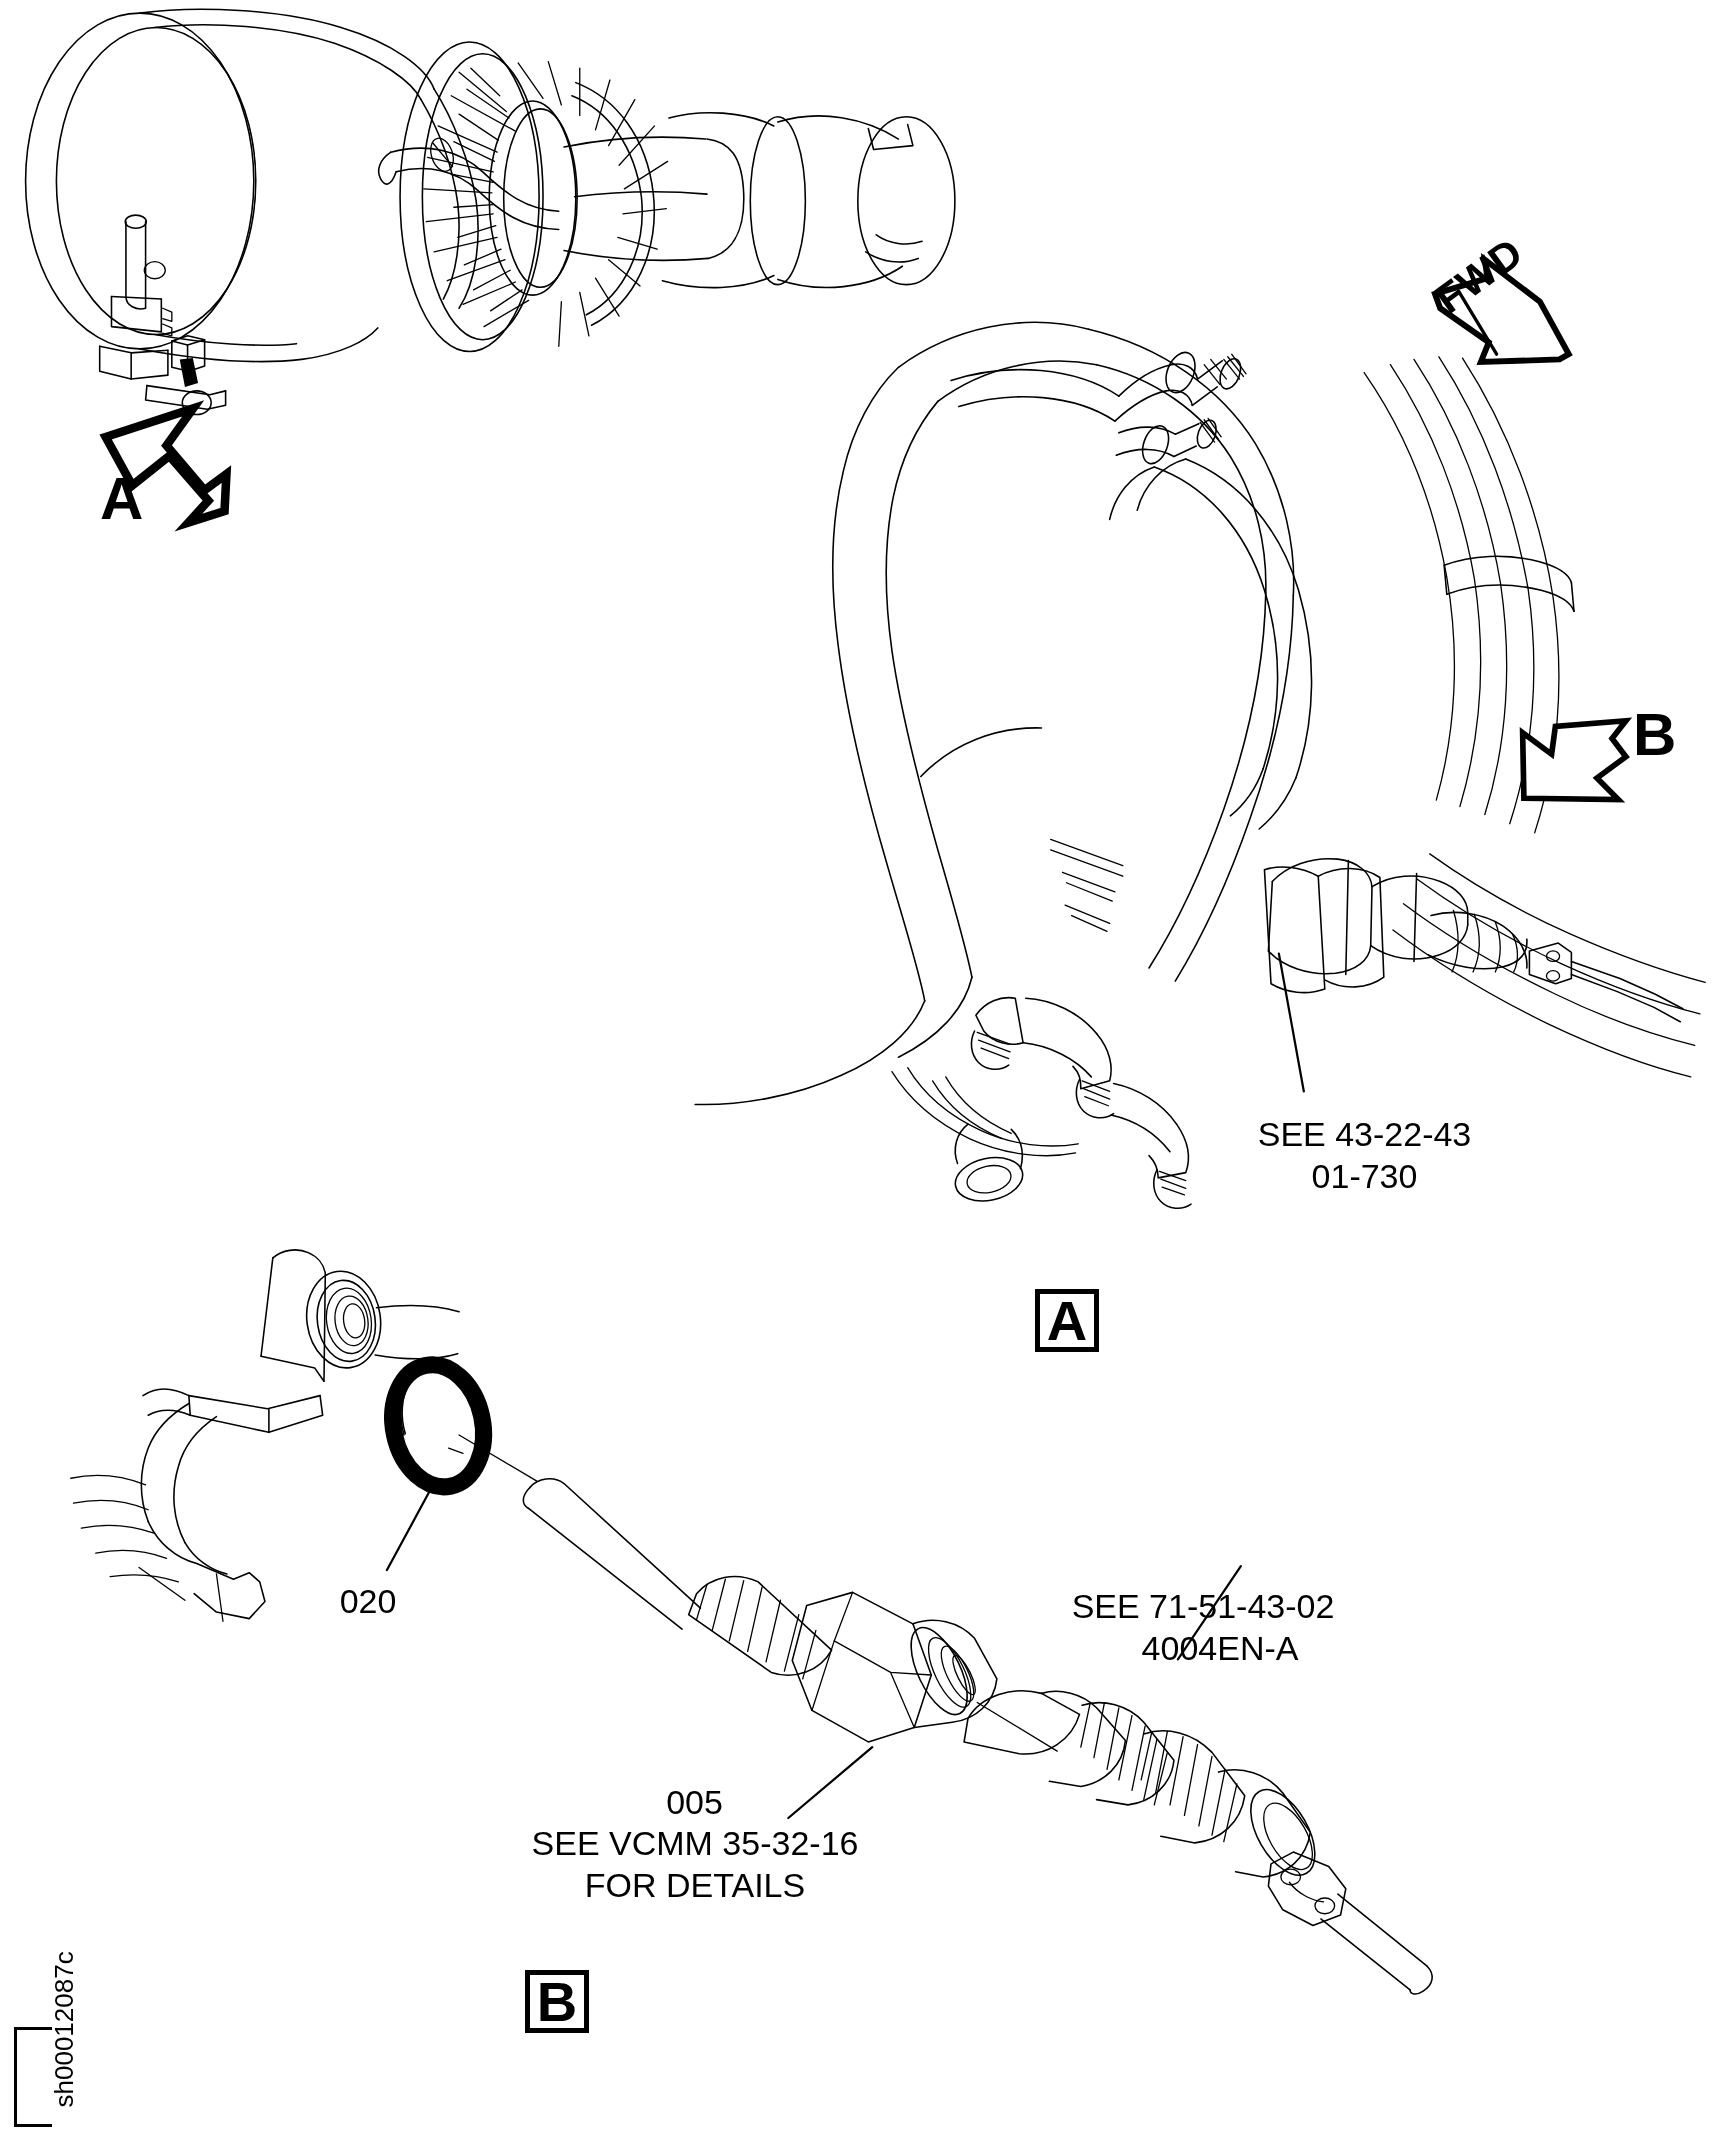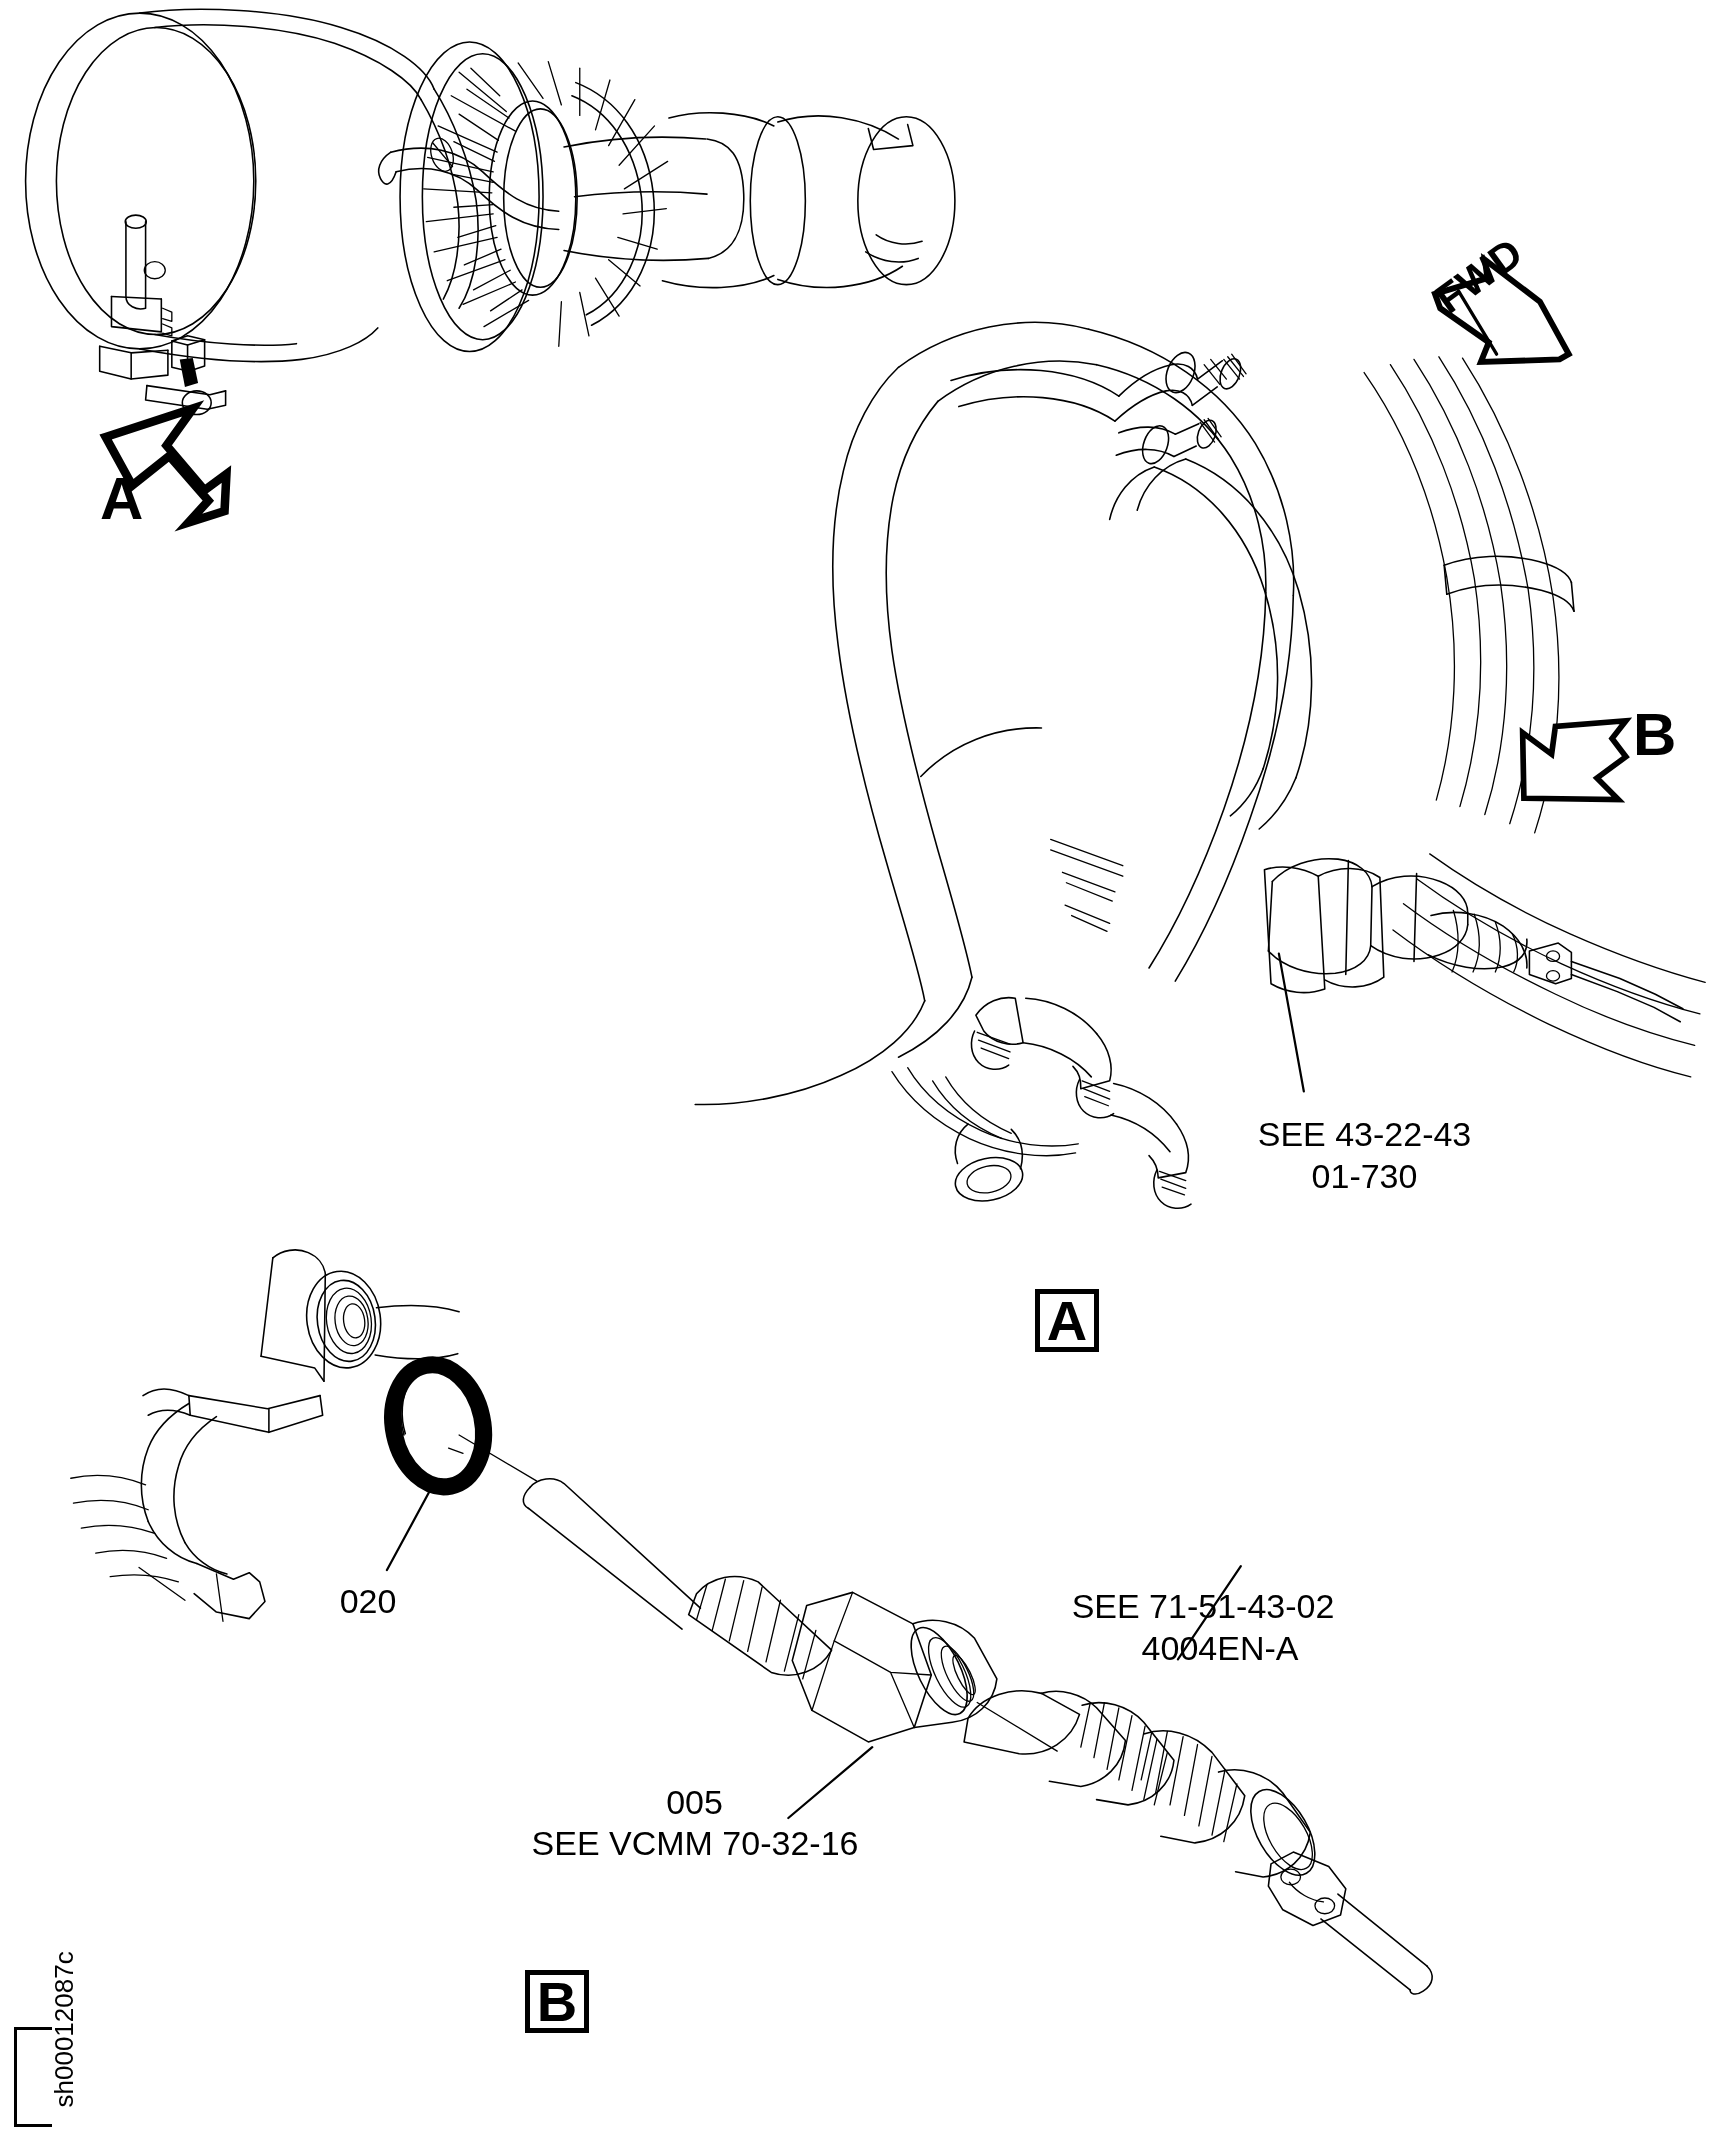--- a/index.html
+++ b/index.html
@@ -529,21 +529,22 @@
   <div class="lbl callout" style="left:1194px; top:1157px; width:341px;">01-730</div>
 
   <div class="boxletter" style="left:1035px; top:1289px; width:64px; height:63px;">A</div>
 
   <div class="lbl callout" style="left:1026px; top:1587px; width:354px;">SEE 71-51-43-02</div>
   <div class="lbl callout" style="left:1043px; top:1629px; width:354px;">4004EN-A</div>
 
   <div class="lbl partnum" style="left:296px; top:1582px; width:144px;">020</div>
 
   <div class="lbl partnum" style="left:616px; top:1783px; width:157px;">005</div>
-  <div class="lbl callout" style="left:505px; top:1824px; width:380px;">SEE VCMM 70-32-16</div>
+  <div class="lbl callout" style="left:505px; top:1824px; width:380px;">SEE VCMM 35-32-16</div>
+  <div class="lbl callout" style="left:505px; top:1866px; width:380px;">FOR DETAILS</div>
 
   <div class="boxletter" style="left:525px; top:1970px; width:64px; height:63px;">B</div>
 
   <div id="figid-wrap">
     <div id="figid-bracket"></div>
     <div id="figid-text">sh00012087c</div>
   </div>
 
 </div>
 

